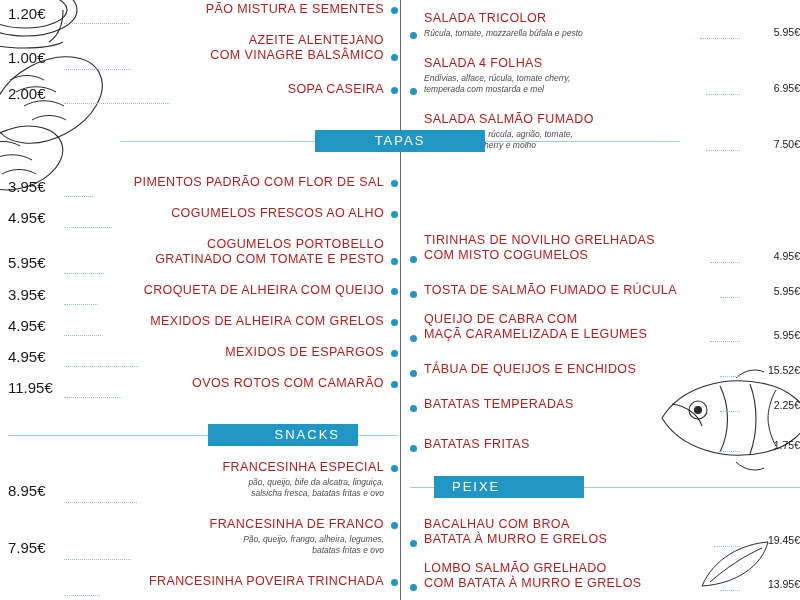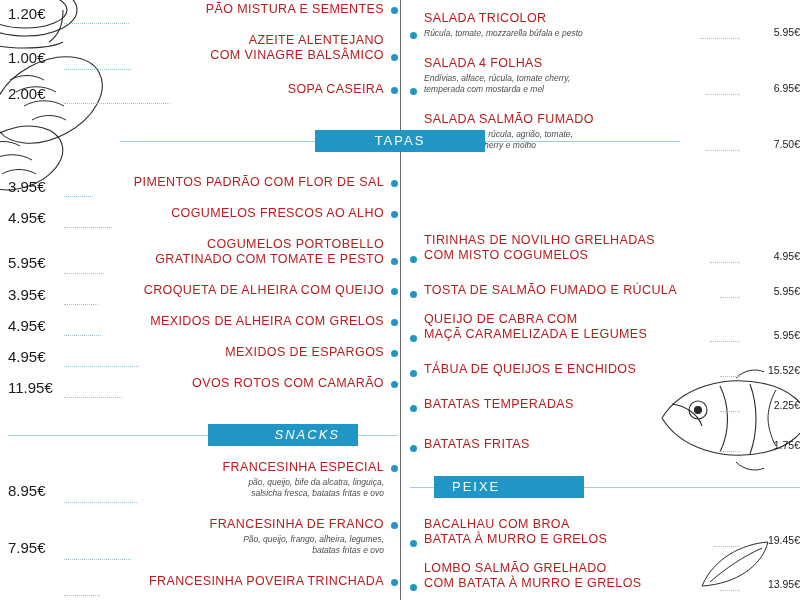--- a/index.html
+++ b/index.html
@@ -70,21 +70,21 @@
     height: 22px;
     line-height: 22px;
     color: #fff;
     font-size: 13px;
     letter-spacing: 2px;
     font-weight: 400;
     width: 100%;
     text-align: center;
   }
   .banner.center .txt { text-align: center; }
-  .banner.right  .txt { text-align: right; padding-right: 58px; box-sizing: border-box; font-style: italic; }
+  .banner.right  .txt { text-align: right; padding-right: 58px; box-sizing: border-box; }
   .banner.left   .txt { text-align: left;  padding-left: 42px;  box-sizing: border-box; }
   .banner .rule {
     position: absolute;
     top: 11px;
     height: 1px;
     background: #9bd0e4;
     width: 100%;
     left: 0;
   }
 

